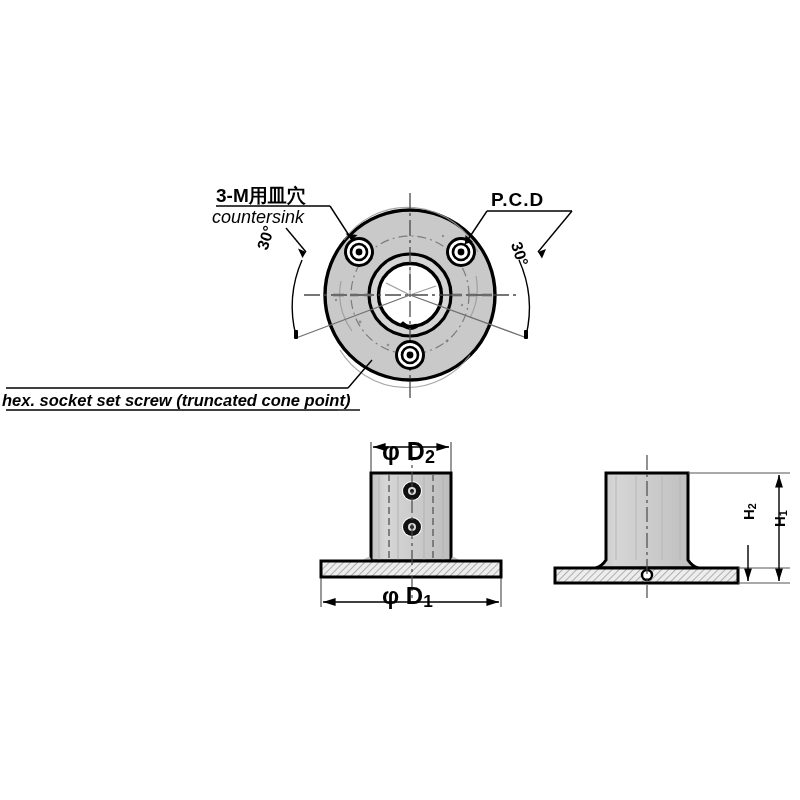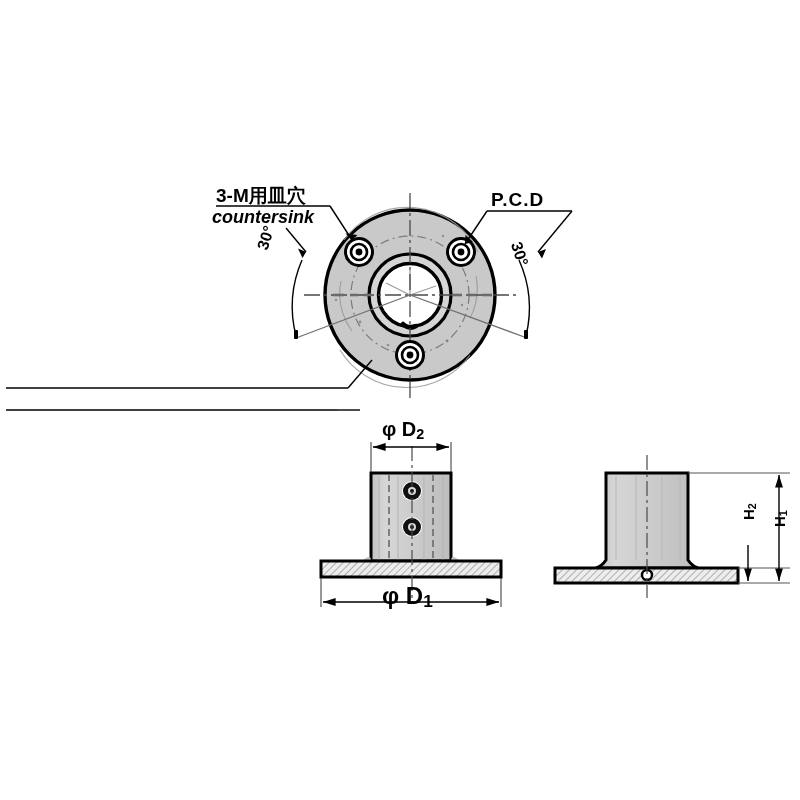--- a/index.html
+++ b/index.html
@@ -32,21 +32,21 @@
   }
   #lbl-countersink-jp {
     left: 216px; top: 186px;
     font-size: 19px;
     letter-spacing: 0px;
   }
   #lbl-countersink-en {
     left: 212px; top: 208px;
     font-size: 18px;
     font-style: italic;
-    font-weight: bold;
+    font-weight: normal;
   }
   #lbl-pcd {
     left: 491px; top: 190px;
     font-size: 19px;
     letter-spacing: 1px;
   }
   #lbl-setscrew-jp {
     left: 2px; top: 369px;
     font-size: 18px;
   }
@@ -62,22 +62,22 @@
     transform: rotate(-72deg);
     transform-origin: left top;
   }
   #lbl-deg-right {
     left: 523px; top: 240px;
     font-size: 16px;
     transform: rotate(72deg);
     transform-origin: left top;
   }
   #lbl-d2 {
-    left: 382px; top: 419px;
-    font-size: 20px;
+    left: 382px; top: 438px;
+    font-size: 25px;
     text-align: right;
   }
   #lbl-d1 {
     left: 382px; top: 583px;
     font-size: 24px;
   }
   #lbl-h2 {
     left: 741px; top: 520px;
     font-size: 15px;
     transform: rotate(-90deg);
@@ -320,20 +320,21 @@
         <line x1="779" y1="475" x2="779" y2="581" stroke="#000" stroke-width="1.4" marker-start="url(#arrR)" marker-end="url(#arrL)"></line>
       </g>
     </g>
   </svg>
 
   <div class="lbl" id="lbl-countersink-jp">3-M用皿穴</div>
   <div class="lbl" id="lbl-countersink-en">countersink</div>
 
   <div class="lbl" id="lbl-pcd">P.C.D</div>
 
+  <div class="lbl" id="lbl-setscrew-en">hex. socket set screw (truncated cone point)</div>
 
   <div class="lbl" id="lbl-deg-left">30°</div>
   <div class="lbl" id="lbl-deg-right">30°</div>
 
   <div class="lbl" id="lbl-d2"><span>φ D</span><span class="sub">2</span></div>
 
   <div class="lbl" id="lbl-d1"><span>φ D</span><span class="sub">1</span></div>
 
   <div class="lbl" id="lbl-h2"><span>H</span><span class="sub">2</span></div>
 

